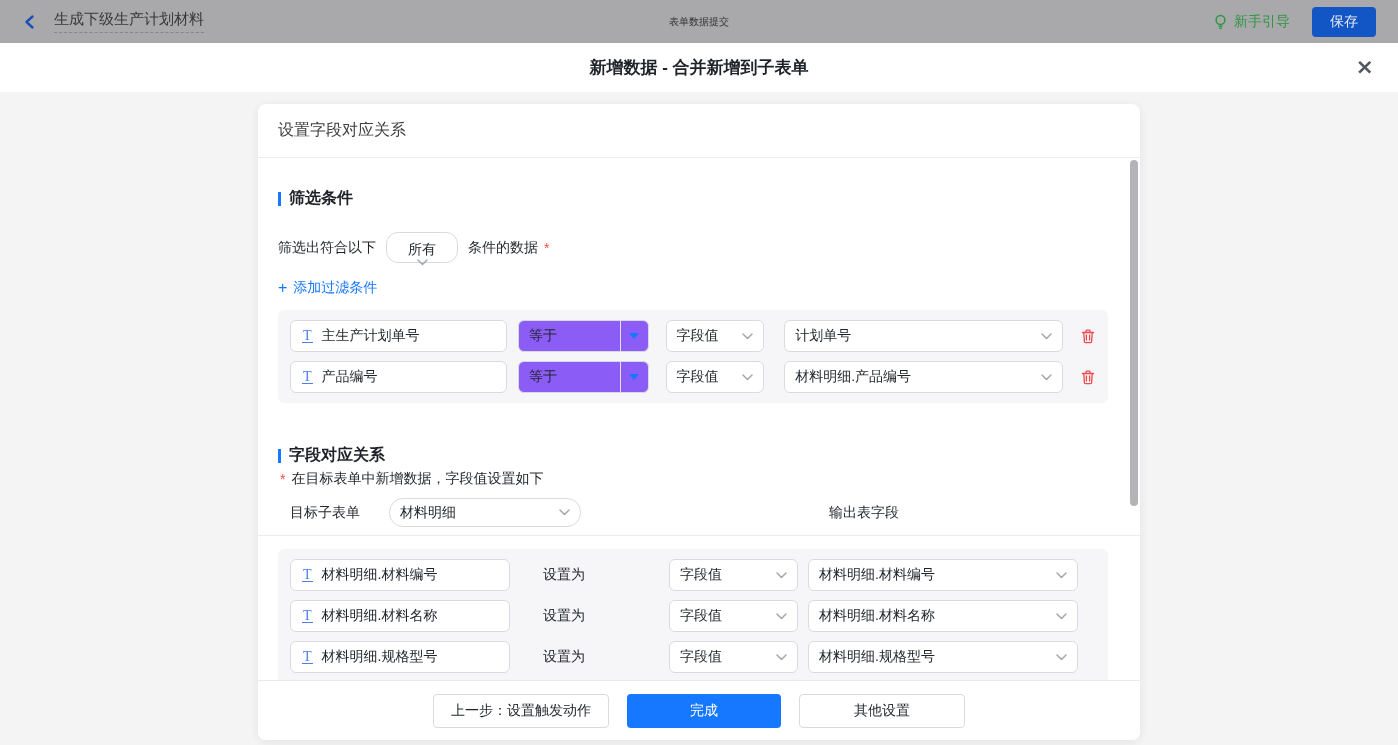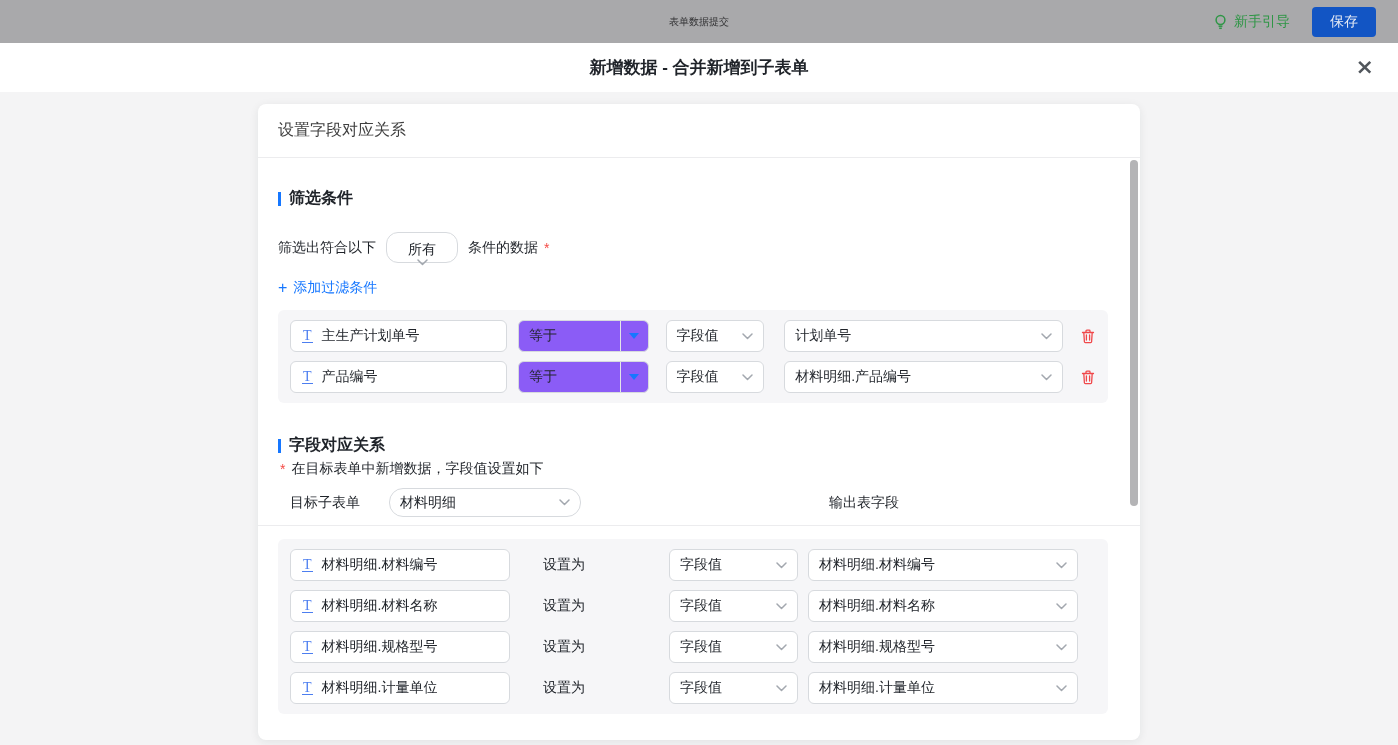--- a/index.html
+++ b/index.html
@@ -142,20 +142,28 @@
   }
   .btn-ghost { background:#fff; border:1px solid #d9dbde; color:#1f2329; padding:0 17px; }
   .btn-primary { background:#1677ff; border:none; color:#fff; width:154px; }
   .btn-other { background:#fff; border:1px solid #d9dbde; color:#1f2329; width:166px; }
 </style>
 </head>
 <body>
 
 <div class="topbar">
   <div class="topbar-title">表单数据提交</div>
+  <div class="topbar-left">
+    <span class="back-icon">
+      <svg width="16" height="16" viewBox="0 0 16 16">
+          <polyline points="10.5,2.5 4.5,8 10.5,13.5" fill="none" stroke="#1c50b4" stroke-width="2.4" stroke-linecap="round" stroke-linejoin="round"></polyline>
+        </svg>
+    </span>
+    <span class="back-label">生成下级生产计划材料</span>
+  </div>
   <div class="topbar-right">
     <span class="guide">
       <span style="display:flex">
         <svg width="15" height="16" viewBox="0 0 15 16">
             <circle cx="7.5" cy="6" r="4.4" fill="none" stroke="#2f9646" stroke-width="1.5"></circle>
             <line x1="5.6" y1="12.2" x2="9.4" y2="12.2" stroke="#2f9646" stroke-width="1.5"></line>
             <line x1="6.2" y1="14.3" x2="8.8" y2="14.3" stroke="#2f9646" stroke-width="1.5"></line>
           </svg>
       </span>
       <span>新手引导</span>
@@ -262,21 +270,21 @@
           </span>
       </div>
       <span class="trash">
         <svg width="16" height="17" viewBox="0 0 16 17">
             <path d="M2.5 4.5h11M6 4.5V3a.8.8 0 0 1 .8-.8h2.4A.8.8 0 0 1 10 3v1.5M3.8 4.5l.6 9.2a1 1 0 0 0 1 .9h5.2a1 1 0 0 0 1-.9l.6-9.2M6.4 7v5M9.6 7v5" fill="none" stroke="#f0474a" stroke-width="1.3" stroke-linecap="round" stroke-linejoin="round"></path>
           </svg>
       </span>
     </div>
   </div>
 
-  <div class="sec-title" style="margin-top:32px;">
+  <div class="sec-title" style="margin-top:42px;">
     <span class="sec-bar"></span>
     <span>字段对应关系</span>
   </div>
 
   <div class="desc-line">
     <span class="star">*</span>
     <span>在目标表单中新增数据，字段值设置如下</span>
   </div>
 
   <div class="target-row">
@@ -387,13 +395,18 @@
             <svg width="11" height="7" viewBox="0 0 11 7">
               <polyline points="1,1 5.5,5.5 10,1" fill="none" stroke="#a3a8af" stroke-width="1.5" stroke-linecap="round" stroke-linejoin="round"></polyline>
             </svg>
           </span>
       </div>
     </div>
   </div>
 
   <div class="scroll-thumb"></div>
 
+  <div class="card-footer">
+    <button class="btn btn-ghost">上一步：设置触发动作</button>
+    <button class="btn btn-primary">完成</button>
+    <button class="btn btn-other">其他设置</button>
+  </div>
 </div>
 
 </body></html>

